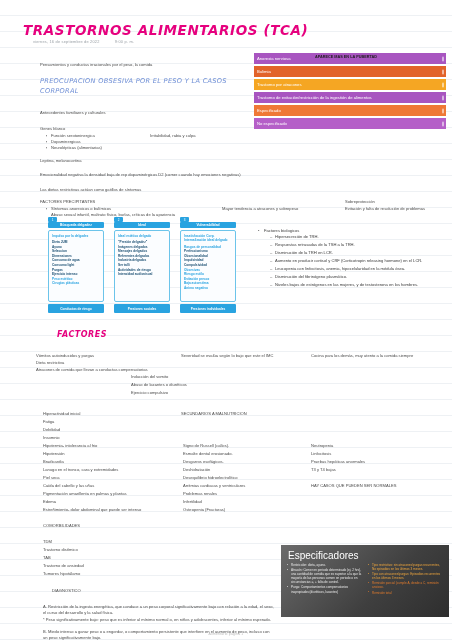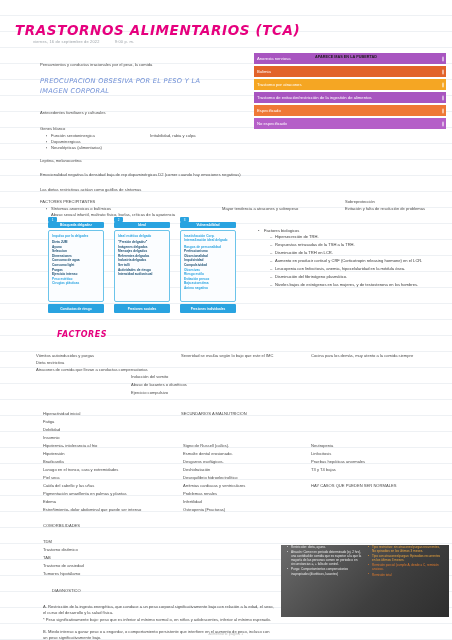--- a/index.html
+++ b/index.html
@@ -13,21 +13,21 @@
   }
   .page{
     position:absolute;inset:0;
     background:
       repeating-linear-gradient(to bottom, transparent 0 15px, #eef1f4 15px 16px);
   }
   .sheet{position:absolute;left:0;top:0;width:452px;height:640px;}
 
   
   .title{
-    position:absolute;left:15px;top:22px;
+    position:absolute;left:23px;top:22px;
     font-family:"DejaVu Sans", sans-serif;
     font-weight:bold;
     font-size:13.5px;
     letter-spacing:0.6px;
     color:#e6007e;
     font-style:italic;
     white-space:nowrap;
   }
   .datetime{
     position:absolute;left:33px;top:39px;
@@ -152,21 +152,21 @@
 <div class="page"></div>
 <div class="sheet">
 
   <div class="title">TRASTORNOS ALIMENTARIOS (TCA)</div>
   <div class="datetime">
     <span>viernes, 16 de septiembre de 2022</span>
     <span class="t">9:00 p. m.</span>
   </div>
 
   <div class="tx" style="left:40px;top:62px;">Pensamientos y conductas irracionales por el peso, la comida</div>
-  <div class="hand" style="left:40px;top:76px;width:190px;">PREOCUPACION OBSESIVA POR EL PESO Y LA IMAGEN CORPORAL</div>
+  <div class="hand" style="left:40px;top:76px;width:190px;">PREOCUPACION OBSESIVA POR EL PESO Y LA CASOS CORPORAL</div>
 
   <div class="bars">
     <div class="bar b1">
         <span>Anorexia nerviosa</span>
         <i class="handle"></i>
       </div>
     <div class="bar b2">
         <span>Bulimia</span>
         <i class="handle"></i>
       </div>
@@ -332,20 +332,21 @@
   <div class="tx" style="left:43px;top:555px;">TAB</div>
   <div class="tx" style="left:43px;top:563px;">Trastorno de ansiedad</div>
   <div class="tx" style="left:43px;top:571px;">Tumores hipotálamo</div>
 
   <div class="tx" style="left:52px;top:588px;">DIAGNOSTICO</div>
   <div class="tx w" style="left:43px;top:604px;width:232px;">A. Restricción de la ingesta energética, que conduce a un peso corporal significativamente bajo con relación a la edad, el sexo, el curso del desarrollo y la salud física.</div>
   <div class="tx w" style="left:43px;top:617px;width:232px;">* Peso significativamente bajo:  peso que es inferior al mínimo normal o, en niños y adolescentes, inferior al mínimo esperado.</div>
   <div class="tx w" style="left:43px;top:629px;width:232px;">B. Miedo intenso a ganar peso o a engordar, o comportamiento persistente que interfiere en el aumento de peso, incluso con un peso significativamente bajo.</div>
 
   <div class="spec">
+    <h3>Especificadores</h3>
     <div class="cols">
       <div class="col left">
         <ul>
           <li>Restricción: dieta, ayuno.</li>
           <li>Atracón: Comer en periodo determinado (ej. 2 hrs), una cantidad de comida que es superior a la que la mayoría de las personas comen en periodo o en circunstancias =, + falta de control.</li>
           <li>Purga: Comportamientos compensatorios inapropiados (diuréticos, laxantes)</li>
         </ul>
       </div>
       <div class="col right">
         <ul>

